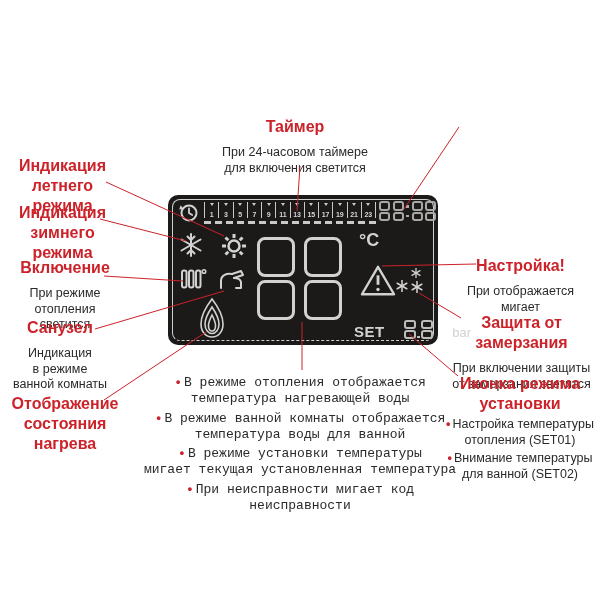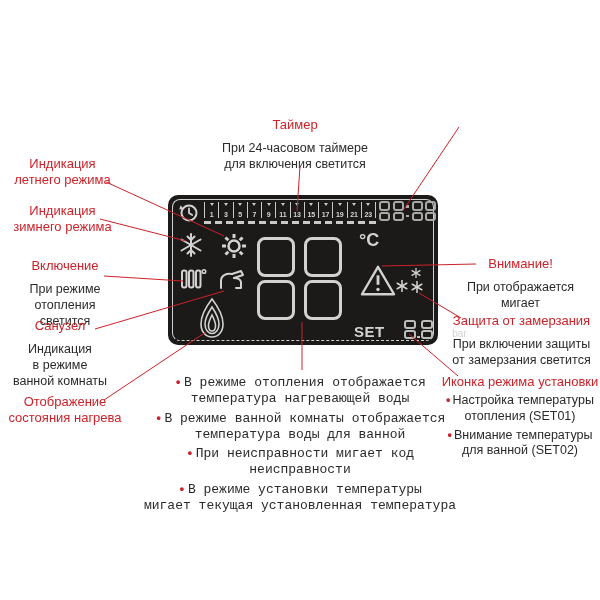--- a/index.html
+++ b/index.html
@@ -43,24 +43,24 @@
   .ic-flame{left:31px;top:102px;}
   .ic-warn{left:191px;top:69px;}
   .frost{position:absolute;left:228px;top:73px;width:30px;height:28px;}
   .frost svg{position:absolute;}
   
   .setrow{position:absolute;left:186px;top:125px;display:flex;align-items:flex-end;gap:19px;}
   .set-label{font-size:15px;font-weight:bold;color:#d2d2d2;line-height:1;letter-spacing:.5px;}
   .sd{width:12px;height:19px;display:flex;flex-direction:column;justify-content:space-between;}
   .sd span{display:block;height:9px;border:2px solid #bdbdbd;border-radius:3px;box-sizing:border-box;}
   .sdot{width:2.5px;height:2.5px;background:#bdbdbd;margin-bottom:1px;}
-  .bar-label{font-size:10px;font-weight:normal;color:#d2d2d2;line-height:1;}
+  .bar-label{font-size:13px;font-weight:normal;color:#d2d2d2;line-height:1;}
   
   .lbl{position:absolute;text-align:center;line-height:1.25;z-index:4;}
-  .ttl{color:#cc2229;font-weight:normal;font-size:13px;margin:0 0 2px 0;}
+  .ttl{color:#cc2229;font-weight:bold;font-size:16px;margin:0 0 2px 0;}
   .bdy{color:#2a2a2a;font-size:12.5px;margin:8px;}
   .big .bdy{font-size:13px;font-family:Liberation Mono, monospace;}
   .pre{white-space:pre-line;}
   .b{margin:3px 0;}
   .bdot{color:#cc2229;font-weight:bold;margin-right:2px;}
 </style>
 </head>
 <body>
 
 <div class="canvas">
@@ -304,21 +304,21 @@
   </div>
 
   <div class="lbl" style="left:205px;top:117px;width:180px">
     <p class="ttl pre">Таймер</p>
     <p class="bdy pre">При 24-часовом таймере
 для включения светится</p>
   </div>
 
 
   <div class="lbl" style="left:443px;top:256px;width:155px">
-    <p class="ttl pre">Внимание!</p>
+    <p class="ttl pre">Настройка!</p>
     <p class="bdy pre">При отображается
 мигает</p>
   </div>
 
   <div class="lbl" style="left:443px;top:313px;width:157px">
     <p class="ttl pre">Защита от замерзания</p>
     <p class="bdy pre">При включении защиты
 от замерзания светится</p>
   </div>
 
@@ -328,18 +328,18 @@
 отопления (SET01)</span></p>
     <p class="bdy b"><span class="bdot">•</span><span class="pre">Внимание температуры
 для ванной (SET02)</span></p>
   </div>
 
   <div class="lbl big" style="left:140px;top:372px;width:320px">
     <p class="bdy b"><span class="bdot">•</span><span class="pre">В режиме отопления отображается
 температура нагревающей воды</span></p>
     <p class="bdy b"><span class="bdot">•</span><span class="pre">В режиме ванной комнаты отображается
 температура воды для ванной</span></p>
-    <p class="bdy b"><span class="bdot">•</span><span class="pre">При неисправности мигает код неисправности</span></p>
     <p class="bdy b"><span class="bdot">•</span><span class="pre">В режиме установки температуры
 мигает текущая установленная температура</span></p>
+    <p class="bdy b"><span class="bdot">•</span><span class="pre">При неисправности мигает код неисправности</span></p>
   </div>
 
 </div>
 
 </body></html>

